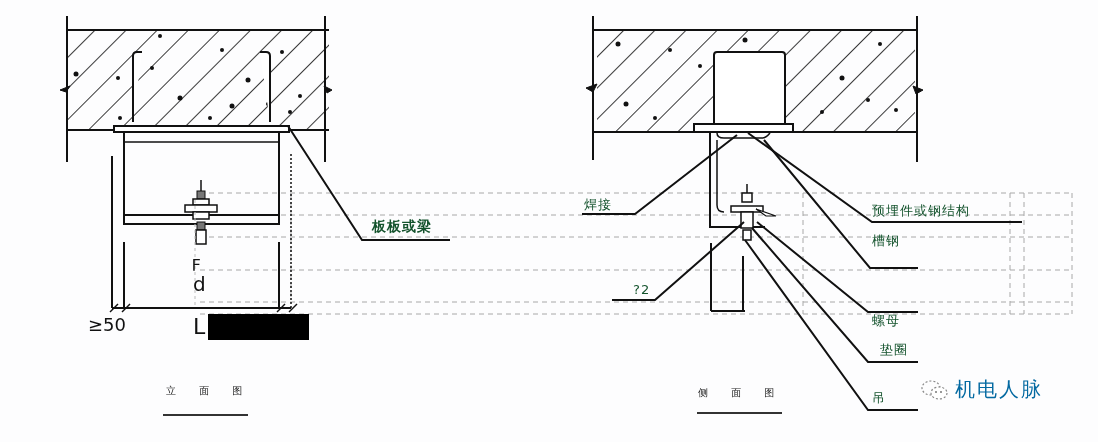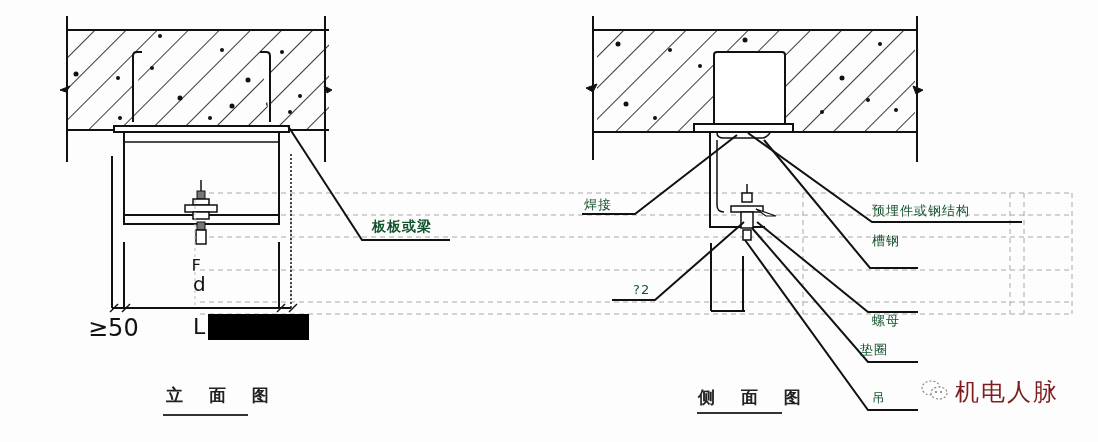--- a/index.html
+++ b/index.html
@@ -4,25 +4,25 @@
 <style>
   html, body { margin: 0; padding: 0; background: #ffffff; }
   body { width: 1098px; height: 442px; overflow: hidden; position: relative;
          font-family: "DejaVu Sans", sans-serif; }
   .canvas { position: absolute; left: 0; top: 0; width: 1098px; height: 442px; background: #fdfdfe; }
   svg { position: absolute; left: 0; top: 0; }
   .lbl { position: absolute; font-size: 14px; color: #14532d; letter-spacing: 1px; white-space: nowrap;
          font-family: "DejaVu Sans", sans-serif; }
   .lbl.small { font-size: 13px; }
   .dim { position: absolute; font-family: "DejaVu Sans", sans-serif; color: #111; }
-  .caption { position: absolute; font-size: 17px; color: #222; letter-spacing: 10px; font-weight: bold;
+  .caption { position: absolute; font-size: 10px; color: #222; letter-spacing: 10px; font-weight: normal;
              font-family: "DejaVu Sans", sans-serif; }
   .caption-line { position: absolute; height: 2px; background: #333; }
   .redact { position: absolute; background: #000; }
-  .watermark { position: absolute; font-size: 24px; color: #7f1d1d; letter-spacing: 2px;
+  .watermark { position: absolute; font-size: 20px; color: #0369a1; letter-spacing: 2px;
                font-family: "DejaVu Sans", sans-serif; }
   .wm-icon { position: absolute; width: 30px; height: 24px; }
 </style>
 </head>
 <body>
 
 <div class="canvas">
 
   <svg width="1098" height="442" viewBox="0 0 1098 442">
     <defs>
@@ -160,33 +160,33 @@
       <polyline points="748,133 872,222 1022,222" stroke-width="2"></polyline>
       <polyline points="764,140 870,268 918,268" stroke-width="2"></polyline>
       <polyline points="757,222 868,312 918,312" stroke-width="2"></polyline>
       <polyline points="752,228 868,362 918,362" stroke-width="2"></polyline>
       <polyline points="745,240 868,410 918,410" stroke-width="2"></polyline>
       <polyline points="744,222 655,300 612,300" stroke-width="2"></polyline>
     </g>
   </svg>
 
   <div class="lbl" style="left:372px; top:218px;font-weight:bold;">板板或梁</div>
-  <div class="dim" style="left:88px; top:314px; font-size:24px;">≥50</div>
+  <div class="dim" style="left:88px; top:314px; font-size:18px;">≥50</div>
   <div class="dim" style="left:193px; top:314px; font-size:22px;">L</div>
   <div class="dim" style="left:193px; top:272px; font-size:20px;">d</div>
   <div class="dim" style="left:192px; top:255px; font-size:16px; transform:rotate(180deg);">Ⅎ</div>
   <div class="redact" style="left:208px; top:314px; width:101px; height:26px;"></div>
   <div class="caption" style="left:166px; top:384px;">立 面 图</div>
   <div class="caption-line" style="left:163px; top:414px; width:85px;"></div>
 
   <div class="lbl small" style="left:584px; top:196px;">焊接</div>
   <div class="lbl small" style="left:872px; top:202px;font-family:Liberation Serif, serif;">预埋件或钢结构</div>
   <div class="lbl small" style="left:872px; top:232px;">槽钢</div>
   <div class="lbl small" style="left:872px; top:292px;margin-top:20px;">螺母</div>
-  <div class="lbl small" style="left:860px; top:341px;">垫圈</div>
+  <div class="lbl small" style="left:880px; top:341px;">垫圈</div>
   <div class="lbl small" style="left:872px; top:389px;">吊</div>
   <div class="lbl small" style="left:633px; top:282px;">?2</div>
   <div class="caption" style="left:698px; top:386px;text-align:center;">侧 面 图</div>
   <div class="caption-line" style="left:697px; top:412px; width:85px;"></div>
 
   <svg class="wm-icon" style="left:920px; top:378px;" viewBox="0 0 30 24">
     <ellipse cx="11" cy="10" rx="9" ry="7" fill="none" stroke="#888" stroke-width="1.2" stroke-dasharray="2,2"></ellipse>
     <ellipse cx="19" cy="15" rx="8" ry="6" fill="#fff" stroke="#888" stroke-width="1.2" stroke-dasharray="2,2"></ellipse>
     <circle cx="16" cy="14" r="1" fill="#777"></circle>
       <circle cx="21" cy="14" r="1" fill="#777"></circle>

